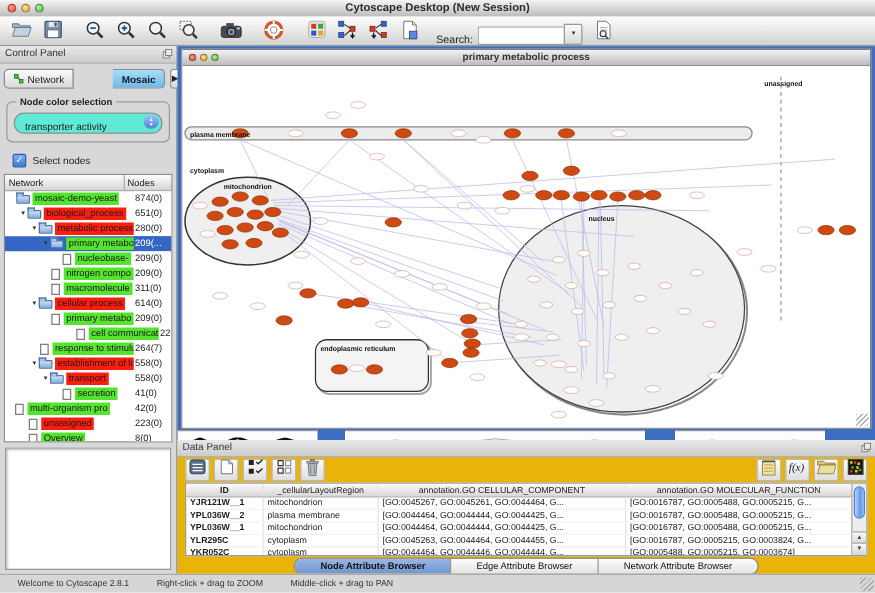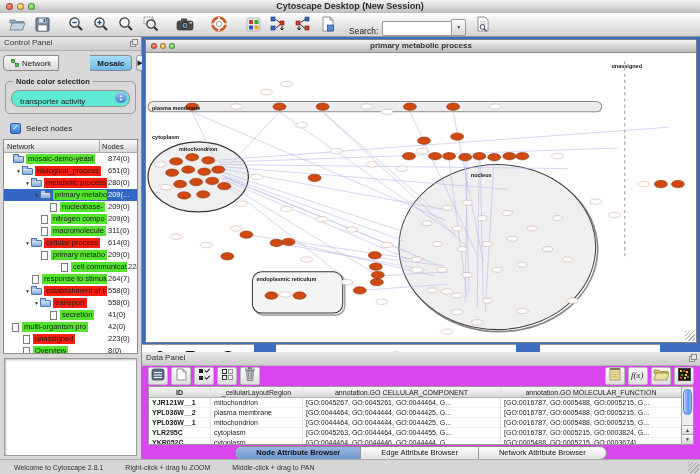--- a/index.html
+++ b/index.html
@@ -91,21 +91,21 @@
   #net-titlebar .light{width:6px;height:6px;}
   #net-title{position:absolute;left:0;right:0;top:1px;text-align:center;font-size:8px;font-weight:bold;color:#333;}
   #net-canvas{flex:1;position:relative;overflow:hidden;background:#fff;}
   #net-svg{position:absolute;inset:0;width:100%;height:100%;}
   .wgrip{position:absolute;right:1px;bottom:1px;width:10px;height:10px;
     background:repeating-linear-gradient(135deg,#b0b0b0 0 1px,transparent 1px 3px);}
   #frags{position:absolute;left:0;right:0;bottom:0;height:8px;display:flex;}
   .frag-w{background:#fdfdfd;border-top:1px solid #9a9a9a;box-sizing:border-box;position:relative;overflow:hidden;}
   .frag-b{background:#3e6cc0;flex:none;}
   
-  #data-panel{flex:1;display:flex;flex-direction:column;background:#d946ef;min-height:0;}
+  #data-panel{flex:1;display:flex;flex-direction:column;background:#eab308;min-height:0;}
   #dp-toolbar{height:20px;flex:none;display:flex;align-items:center;padding:0 6px;gap:1px;}
   #dp-toolbar .spacer{flex:1;}
   .dbtn{width:18px;height:16px;display:flex;align-items:center;justify-content:center;
     border:1px solid #b8b8b8;border-radius:2px;background:linear-gradient(#fbfbfb,#dedede);flex:none;}
   #dtable{flex:1;margin:0 6px;border:1px solid #9a9a9a;background:#fff;display:flex;overflow:hidden;min-height:0;}
   #tbl{flex:1;min-width:0;}
   .hrow{display:flex;height:11px;background:linear-gradient(#fbfbfb,#d7d7d7);
     border-bottom:1px solid #b0b0b0;font-size:7px;color:#222;box-sizing:border-box;}
   .hrow .c{text-align:center;padding-top:2px;}
   .brow{display:flex;height:9px;line-height:9px;font-size:7px;border-bottom:1px solid #f1f1f1;}

